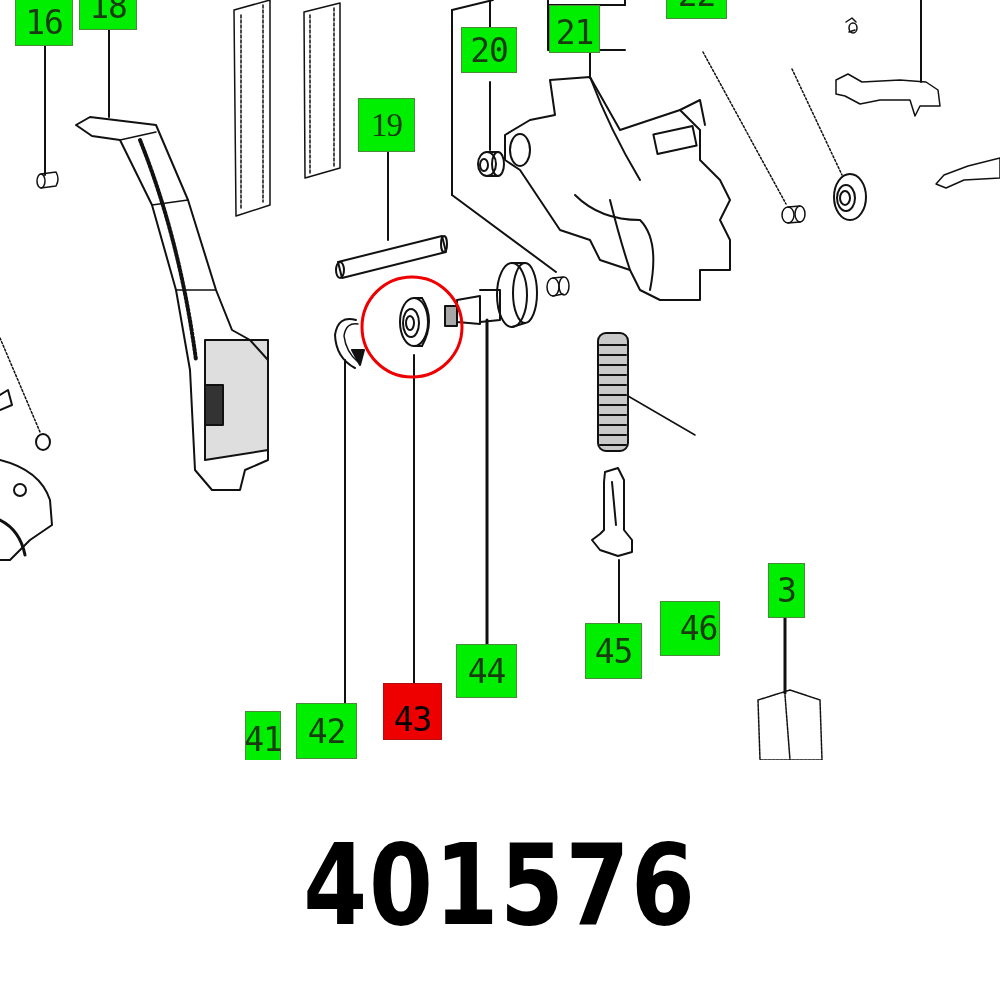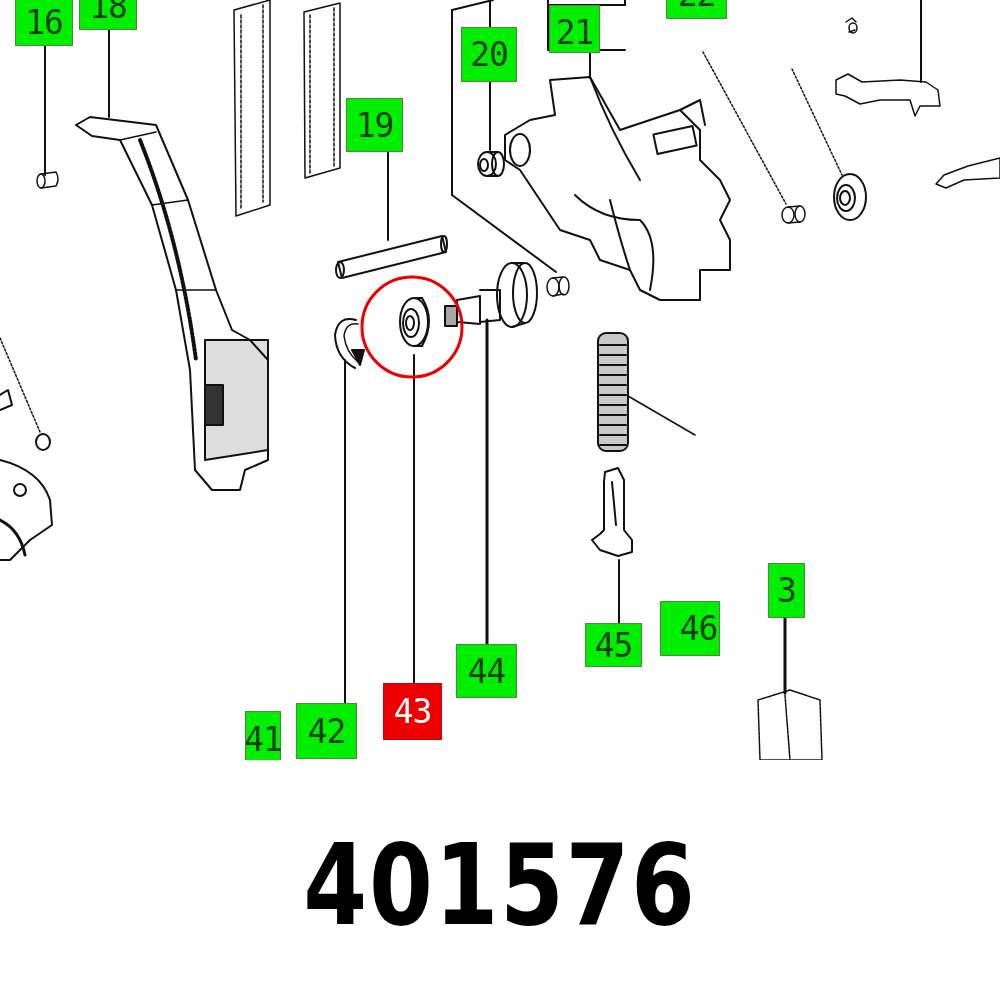--- a/index.html
+++ b/index.html
@@ -7,21 +7,21 @@
   #drawing { position:absolute; left:0; top:0; width:1000px; height:760px; overflow:hidden; }
   #drawing svg { position:absolute; left:0; top:0; }
   .callout {
     position:absolute; box-sizing:border-box;
     border:1px solid #4a8a3a;
     display:flex; align-items:center; justify-content:center;
     font-family:"DejaVu Sans Mono", monospace;
     font-size:33px; color:#1a3a10; letter-spacing:-1px;
     background:#00ee00; cursor:pointer;
   }
-  .callout.selected { background:#ee0000; border-color:#b01010; color:#ffffff; }
+  .callout.selected { background:#ee0000; border-color:#b01010; color:#000000;align-items:flex-end; }
   .part-number {
     position:absolute; left:0; top:820px; width:1000px; text-align:center;
     font-family:"DejaVu Sans", sans-serif; font-size:112px; font-weight:bold;
     color:#000; letter-spacing:2px; transform:scaleX(0.82);
   }
 </style>
 </head>
 <body>
 
 <div id="drawing">
@@ -177,45 +177,45 @@
 
     <circle cx="412" cy="327" r="50" stroke="#ee0000" stroke-width="3"></circle>
   </svg>
 
   <div class="callout" style="left:15px;top:-2px;width:58px;height:48px;">
       <span>16</span>
     </div>
   <div class="callout" style="left:79px;top:-18px;width:58px;height:48px;">
       <span>18</span>
     </div>
-  <div class="callout" style="left:346px;top:98px;width:57px;height:54px;">
+  <div class="callout" style="left:358px;top:98px;width:57px;height:54px;font-family:Liberation Serif, serif;">
       <span>19</span>
     </div>
-  <div class="callout" style="left:461px;top:27px;width:56px;height:55px;">
+  <div class="callout" style="left:461px;top:27px;width:56px;height:46px;">
       <span>20</span>
     </div>
   <div class="callout" style="left:549px;top:5px;width:51px;height:48px;align-items:flex-end;">
       <span>21</span>
     </div>
   <div class="callout" style="left:666px;top:-30px;width:61px;height:49px;">
       <span>22</span>
     </div>
   <div class="callout" style="left:245px;top:711px;width:36px;height:56px;">
       <span>41</span>
     </div>
   <div class="callout" style="left:296px;top:703px;width:61px;height:56px;">
       <span>42</span>
     </div>
   <div class="callout selected" style="left:383px;top:683px;width:59px;height:57px;">
       <span>43</span>
     </div>
   <div class="callout" style="left:456px;top:644px;width:61px;height:54px;">
       <span>44</span>
     </div>
-  <div class="callout" style="left:585px;top:623px;width:57px;height:44px;">
+  <div class="callout" style="left:585px;top:623px;width:57px;height:56px;">
       <span>45</span>
     </div>
   <div class="callout" style="left:660px;top:601px;width:60px;height:55px;padding-left:17px;">
       <span>46</span>
     </div>
   <div class="callout" style="left:768px;top:563px;width:37px;height:55px;">
       <span>3</span>
     </div>
 </div>
 

